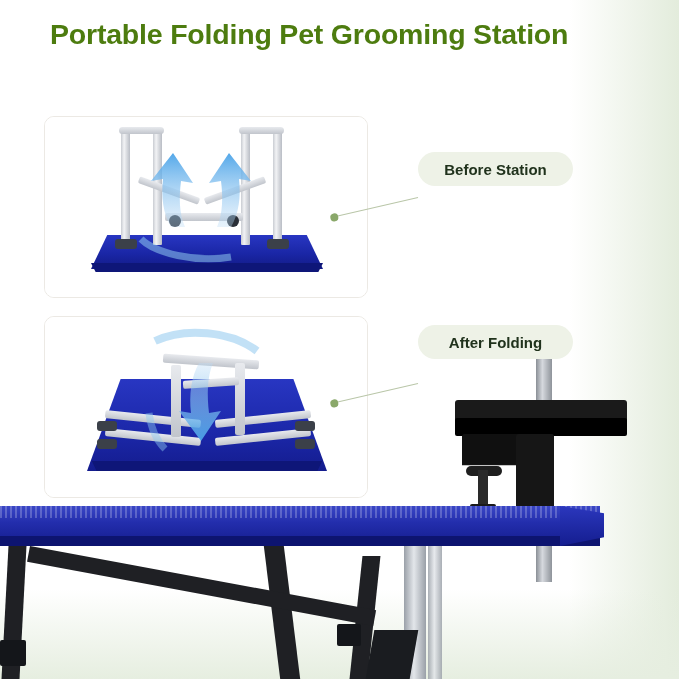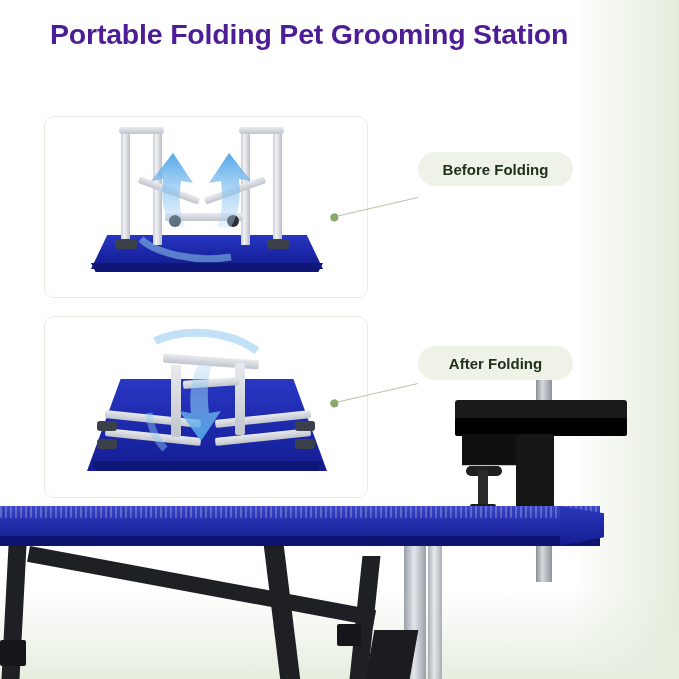--- a/index.html
+++ b/index.html
@@ -39,21 +39,21 @@
     background: linear-gradient(to top, #e6eee0 0%, rgba(230,238,224,0.5) 50%, rgba(255,255,255,0) 100%);
     pointer-events: none;
   }
 
   .title {
     position: absolute;
     left: 50px;
     top: 18px;
     font-size: 28.5px;
     font-weight: bold;
-    color: #4c1d95;
+    color: #4d7c0f;
     letter-spacing: -0.2px;
     white-space: nowrap;
   }
 
   .subtitle-pill {
     position: absolute;
     left: 44px;
     top: 72px;
     width: 328px;
     height: 34px;
@@ -88,21 +88,21 @@
     background: #eef2e7;
     display: flex;
     align-items: center;
     justify-content: center;
     color: #20321c;
     font-size: 15px;
     font-weight: bold;
     white-space: nowrap;
   }
   #callout-before { left: 418px; top: 152px; width: 155px; }
-  #callout-after { left: 418px; top: 346px; width: 155px; justify-content: center; }
+  #callout-after { left: 418px; top: 325px; width: 155px; justify-content: center; }
 
   .leader {
     position: absolute;
     height: 1px;
     background: #b9c6a8;
   }
   #leader-before { left: 330px; top: 197px; width: 88px; }
   #leader-after { left: 330px; top: 383px; width: 88px; }
   .leader::before {
     content: "";
@@ -302,21 +302,21 @@
       <path d="M154,46 C146,60 144,78 146,96 L134,94 L156,124 L176,94 L164,96 C162,78 162,60 168,46 Z" fill="url(#ag2)"></path>
       <path d="M110,24 C140,10 186,14 212,34" fill="none" stroke="#8fc9ef" stroke-opacity="0.55" stroke-width="8"></path>
       <path d="M104,96 C106,112 112,124 120,132" fill="none" stroke="#8fc9ef" stroke-opacity="0.45" stroke-width="7"></path>
     </svg>
   </div>
 
   <div class="leader" id="leader-before"></div>
   <div class="leader" id="leader-after"></div>
 
   <div class="callout" id="callout-before">
-    <span>Before Folding</span>
+    <span>Before Station</span>
   </div>
   <div class="callout" id="callout-after">
     <span>After Folding</span>
   </div>
 
   <div class="title">Portable Folding Pet Grooming Station</div>
 
 </div>
 
 </body></html>

